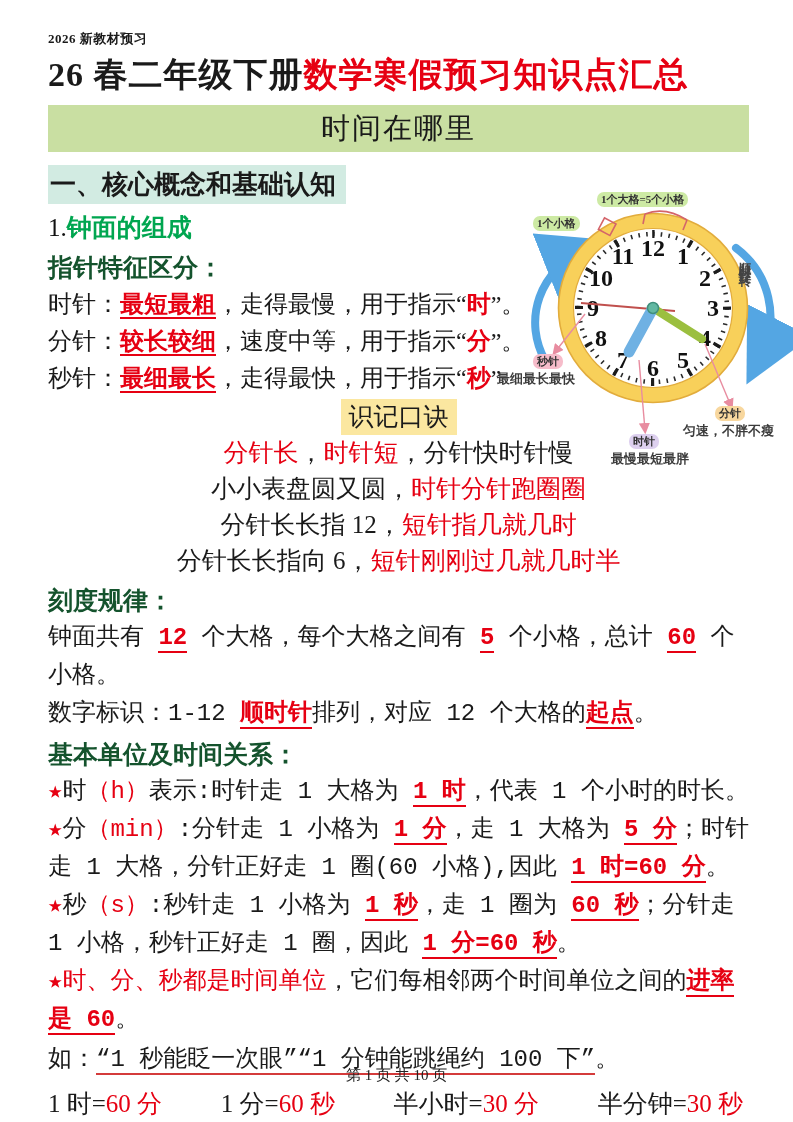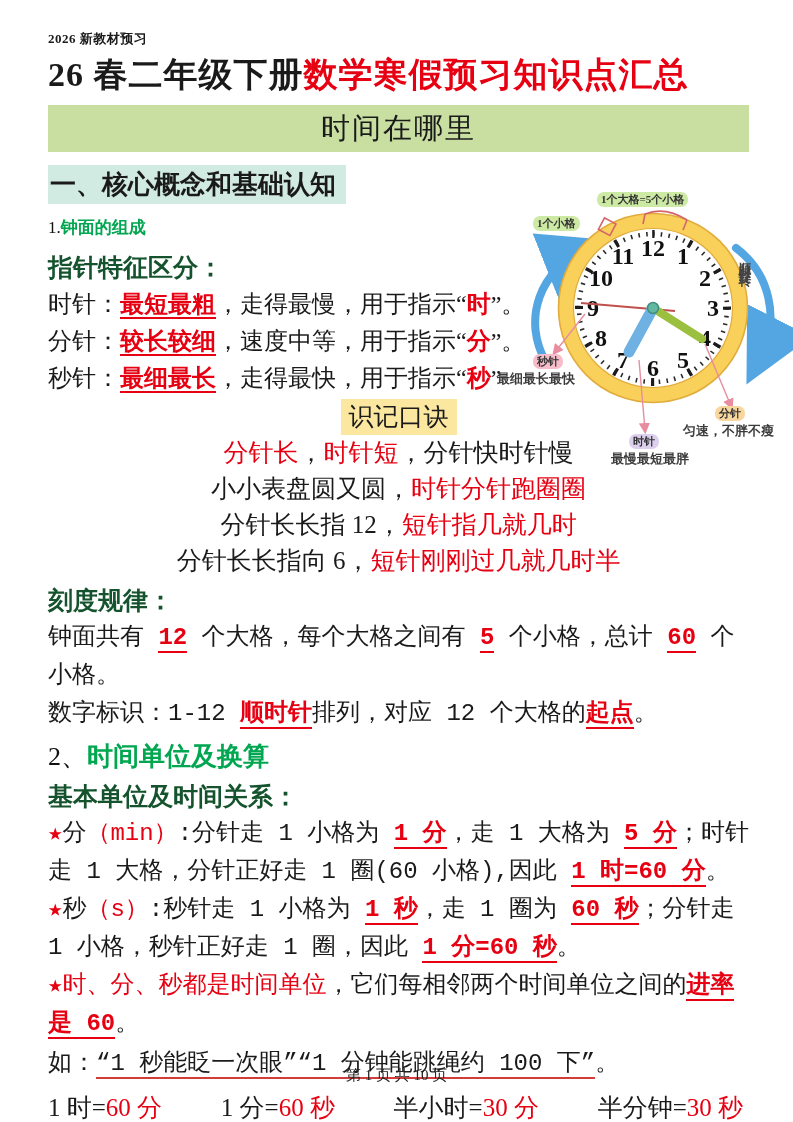--- a/index.html
+++ b/index.html
@@ -7,21 +7,21 @@
         font-family:"Liberation Serif","DejaVu Serif",serif;color:#1a1a1a;}
   .content{padding:30px 44px 0 48px;}
   .corner-tag{font-size:13px;font-weight:bold;letter-spacing:.5px;}
   .main-title{margin-top:6px;font-size:34px;font-weight:bold;letter-spacing:1px;line-height:1.22;white-space:nowrap;}
   .main-title .red{color:#e60012;}
   .banner{margin-top:10px;background:#c9dfa2;height:47px;line-height:47px;text-align:center;
           font-size:29px;letter-spacing:2px;}
   .sec-head{margin-top:13px;font-size:26px;font-weight:bold;}
   .sec-head .hl{background:#d2ebe2;padding:2px 10px 2px 2px;display:inline-block;}
   .line{font-size:24px;line-height:37px;margin:0;}
-  .h-green{font-size:17px;line-height:36px;margin-top:6px;}
+  .h-green{font-size:25px;line-height:36px;margin-top:6px;}
   .h-blue{color:#14532d;font-weight:bold;font-size:25px;line-height:36px;margin-top:4px;}
   .hands-block{max-width:520px;}
   .mnemonic-wrap{text-align:center;margin-top:2px;}
   .mnemonic{display:inline-block;background:#fbe7a0;font-size:25px;line-height:34px;padding:1px 8px;}
   .rhyme{font-size:25px;line-height:36px;text-align:center;margin:0;}
   .seg{white-space:pre-wrap;}
   .r{color:#e60012;font-weight:bold;border-bottom:2px solid #e60012;padding-bottom:0px;}
   .rb{color:#e60012;font-weight:bold;}
   .rd{color:#e60012;}
   .bu{border-bottom:2px solid #d43b3b;}
@@ -72,23 +72,23 @@
     </div>
     <p class="rhyme"><span class="seg rd">分针长</span><span class="seg">，</span><span class="seg rd">时针短</span><span class="seg">，分针快时针慢</span></p>
     <p class="rhyme"><span class="seg">小小表盘圆又圆，</span><span class="seg rd">时针分针跑圈圈</span></p>
     <p class="rhyme"><span class="seg">分针长长指 12，</span><span class="seg rd">短针指几就几时</span></p>
     <p class="rhyme"><span class="seg">分针长长指向 6，</span><span class="seg rd">短针刚刚过几就几时半</span></p>
 
     <div class="h-blue">刻度规律：</div>
     <p class="para"><span class="seg">钟面共有 </span><span class="seg r">12</span><span class="seg"> 个大格，每个大格之间有 </span><span class="seg r">5</span><span class="seg"> 个小格，总计 </span><span class="seg r">60</span><span class="seg"> 个小格。</span></p>
     <p class="para"><span class="seg">数字标识：1-12 </span><span class="seg r">顺时针</span><span class="seg">排列，对应 12 个大格的</span><span class="seg r">起点</span><span class="seg">。</span></p>
 
-    <div class="h-green" style="font-size:26px"><span class="seg k">2、</span><span class="seg g">时间单位及换算</span></div>
     <div class="h-blue">基本单位及时间关系：</div>
 
+    <p class="para"><span class="seg rd">★</span><span class="seg">时</span><span class="seg rd">（h）</span><span class="seg">表示:时针走 1 大格为 </span><span class="seg r">1 时</span><span class="seg">，代表 1 个小时的时长。</span></p>
     <p class="para"><span class="seg rd">★</span><span class="seg">分</span><span class="seg rd">（min）</span><span class="seg">:分针走 1 小格为 </span><span class="seg r">1 分</span><span class="seg">，走 1 大格为 </span><span class="seg r">5 分</span><span class="seg">；时针走 1 大格，分针正好走 1 圈(60 小格),因此 </span><span class="seg r">1 时=60 分</span><span class="seg">。</span></p>
     <p class="para"><span class="seg rd">★</span><span class="seg">秒</span><span class="seg rd">（s）</span><span class="seg">:秒针走 1 小格为 </span><span class="seg r">1 秒</span><span class="seg">，走 1 圈为 </span><span class="seg r">60 秒</span><span class="seg">；分针走 1 小格，秒针正好走 1 圈，因此 </span><span class="seg r">1 分=60 秒</span><span class="seg">。</span></p>
     <p class="para"><span class="seg rd">★</span><span class="seg rd">时、分、秒都是时间单位</span><span class="seg">，它们每相邻两个时间单位之间的</span><span class="seg r">进率是 60</span><span class="seg">。</span></p>
 
     <p class="para" style="margin-top:2px"><span class="seg">如：</span><span class="seg bu">“1 秒能眨一次眼”“1 分钟能跳绳约 100 下”</span><span class="seg">。</span></p>
 
     <div class="conv-row">
       <span><span class="seg">1 时=</span><span class="seg rd">60 分</span></span>
       <span><span class="seg">1 分=</span><span class="seg rd">60 秒</span></span>
       <span><span class="seg">半小时=</span><span class="seg rd">30 分</span></span>

